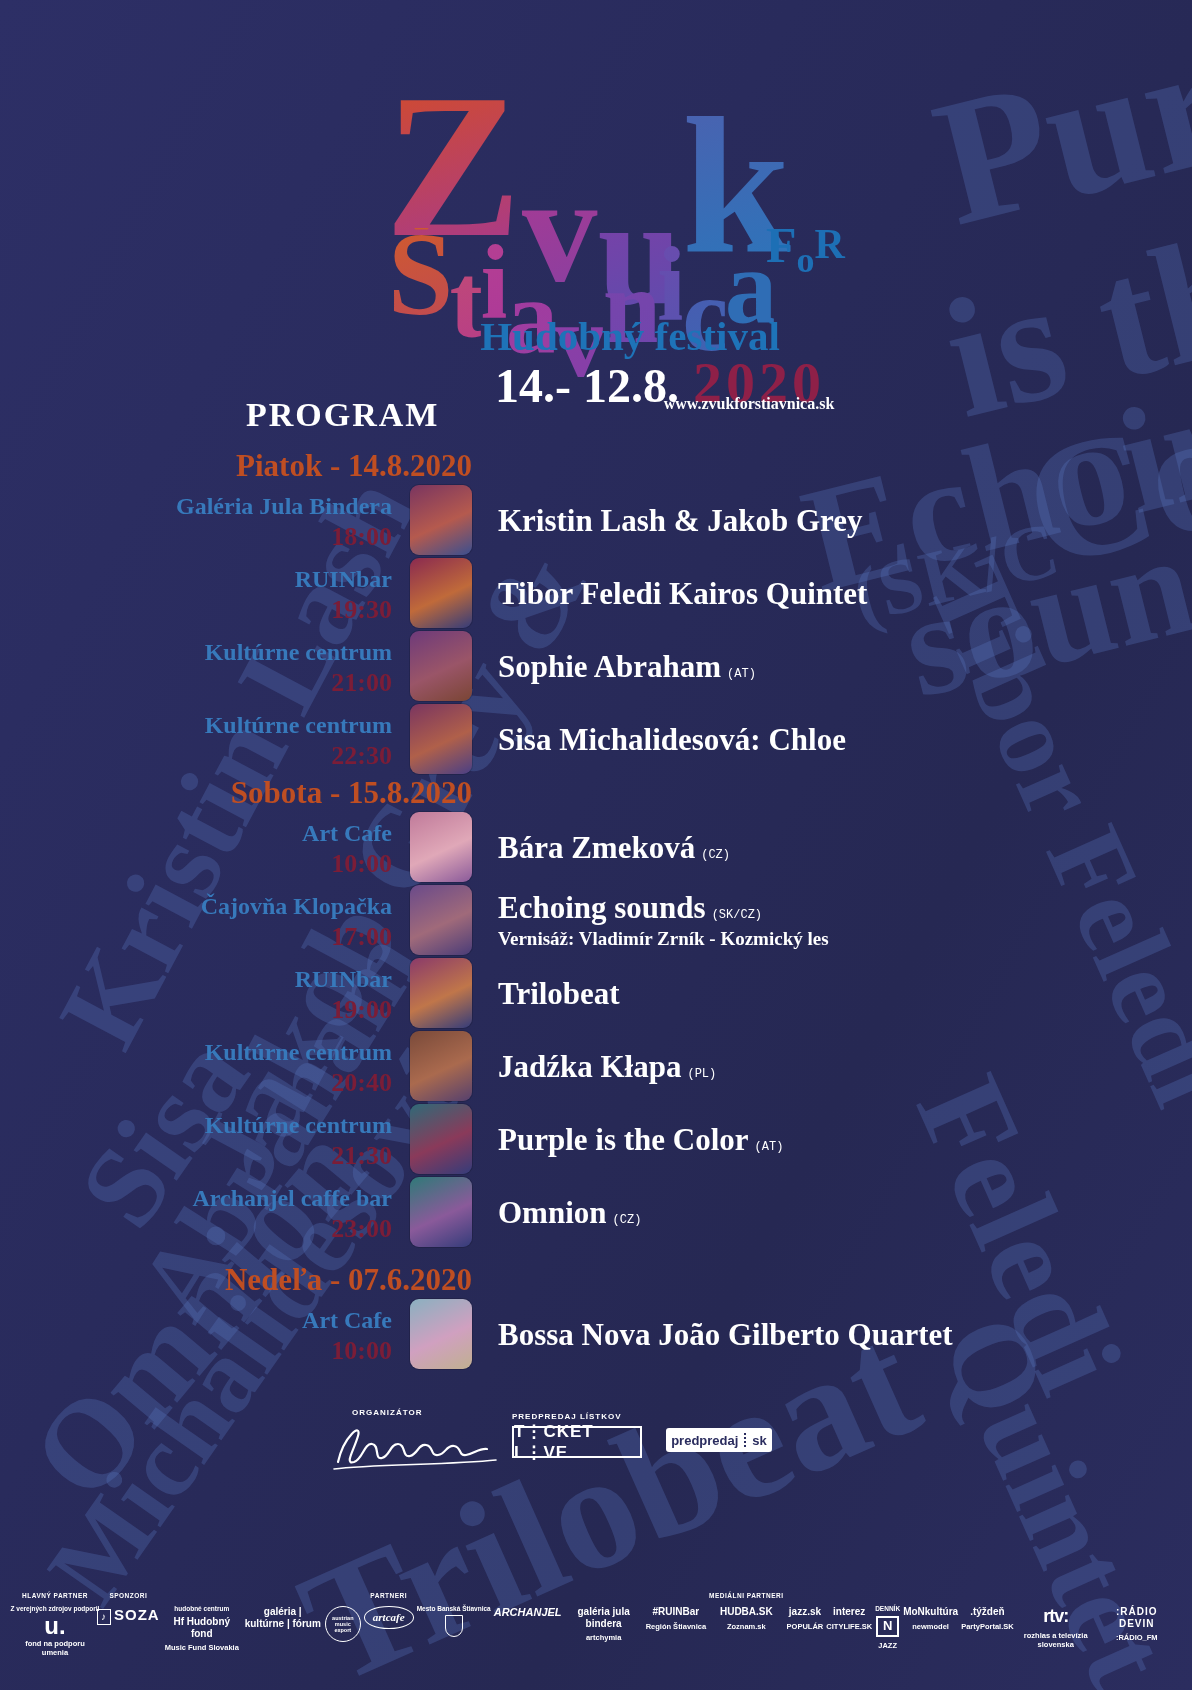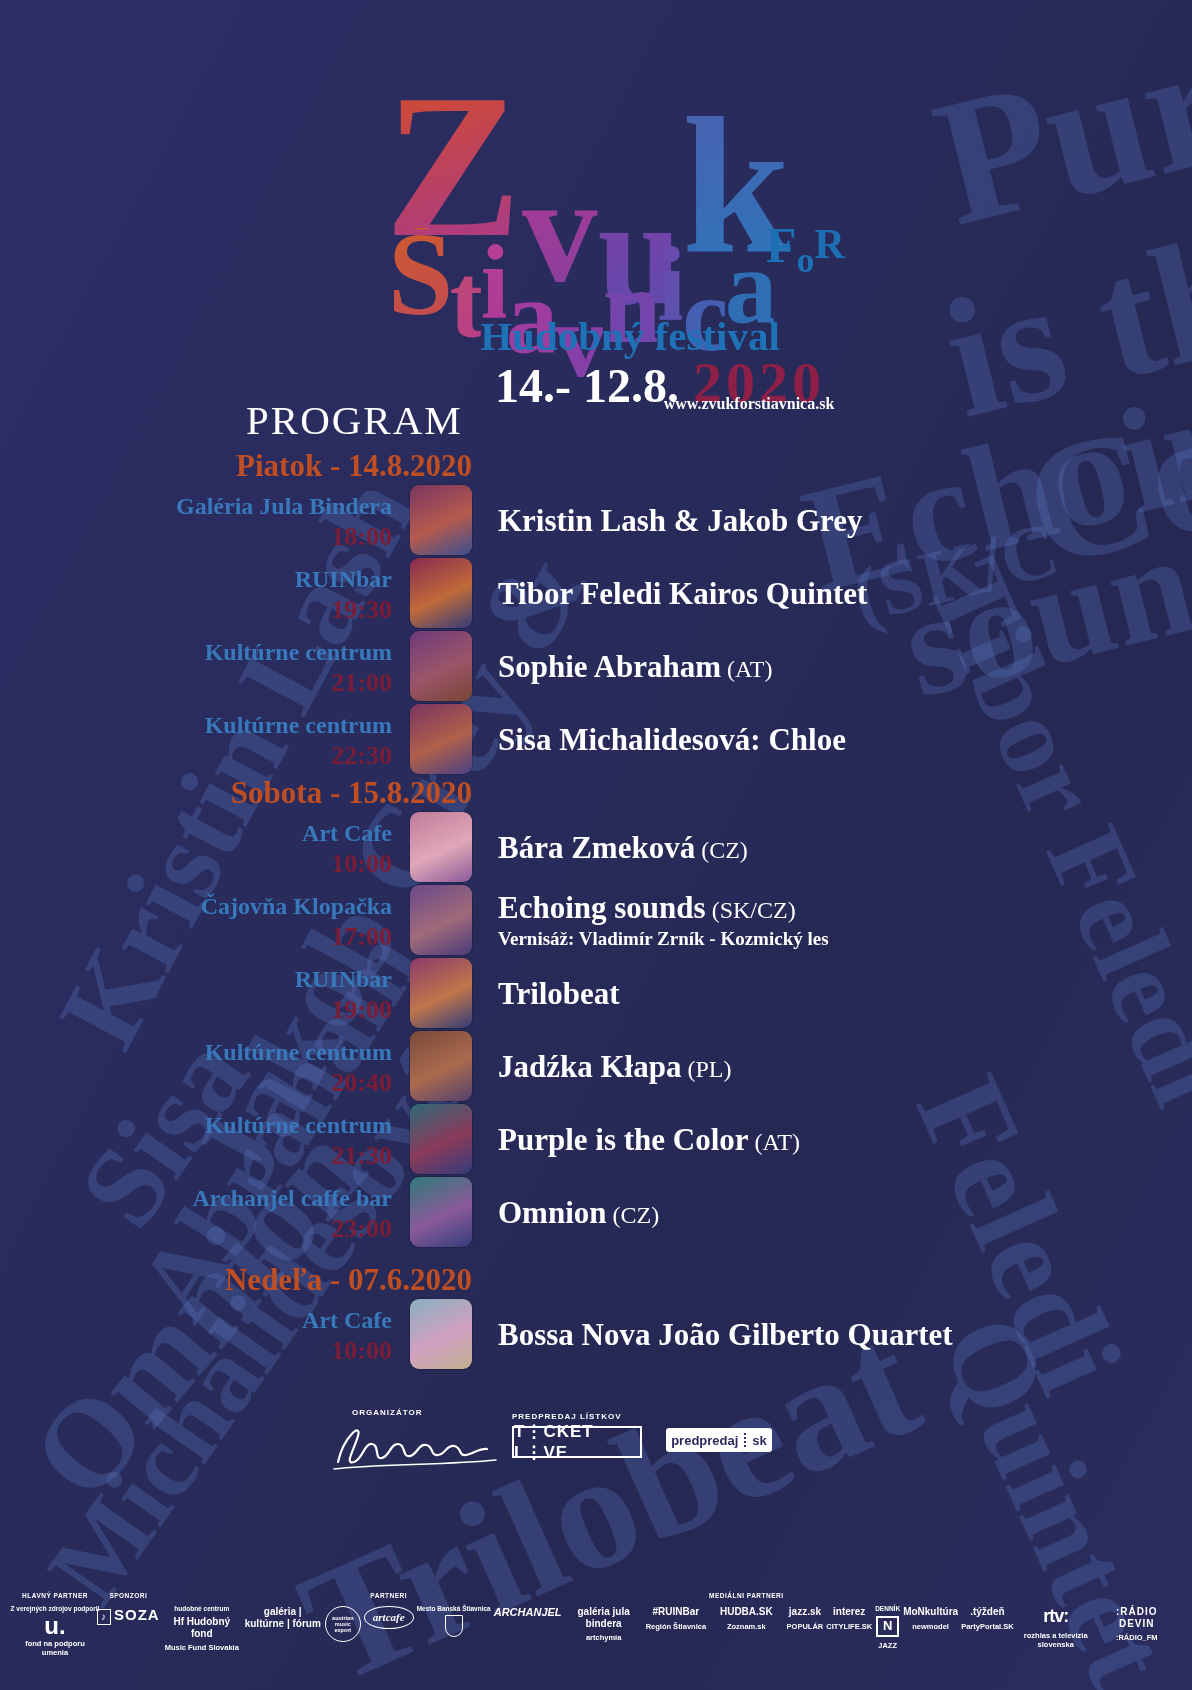--- a/index.html
+++ b/index.html
@@ -16,33 +16,33 @@
   .logo-line1 .ltr,.logo-line2 .ltr{display:inline-block;-webkit-background-clip:text;background-clip:text;color:transparent;line-height:.8;}
   .logo-line2{position:absolute;top:222px;left:50%;transform:translateX(-54%);white-space:nowrap;line-height:1;font-weight:bold;letter-spacing:-4px;}
   .logo-for{position:absolute;left:766px;top:220px;font-weight:bold;color:#1d6fb5;line-height:1;}
   .logo-for .ltr{display:inline-block;color:#1d6fb5;}
   .festival-subtitle{position:absolute;top:312px;left:68px;right:0;text-align:center;font-size:41px;font-weight:bold;color:#1e73b8;font-family:Liberation Serif, serif;}
   .dates-line{position:absolute;top:349px;left:128px;right:0;text-align:center;white-space:nowrap;}
   .date-range{font-size:48px;font-weight:bold;color:#fff;}
   .year{font-size:58px;font-weight:bold;color:#8e2048;letter-spacing:4px;margin-left:10px;}
   .website{position:absolute;top:395px;left:306px;right:0;text-align:center;font-size:16px;font-weight:bold;color:#fff;}
   
-  .program-title{position:absolute;top:396px;left:246px;font-size:41px;font-weight:normal;letter-spacing:2px;color:#fff;}
+  .program-title{position:absolute;top:396px;left:246px;font-size:34px;font-weight:bold;letter-spacing:2px;color:#fff;}
   .day-section{position:absolute;left:0;right:0;}
   .day-title{width:472px;text-align:right;font-size:31px;font-weight:bold;color:#bf4e22;line-height:36px;height:36px;}
   .events{margin-top:0;}
   .event{position:relative;height:73px;}
   .event .meta{position:absolute;left:0;top:9px;width:392px;text-align:right;line-height:1.1;}
   .venue{font-size:24px;font-weight:bold;color:#3779bb;}
   .time{font-size:26px;font-weight:bold;color:#7b1d37;margin-top:4px;}
   .photo{position:absolute;left:410px;top:1px;width:62px;height:70px;border-radius:9px;box-shadow:0 0 0 1px rgba(0,0,0,.15);}
   .artist{position:absolute;left:498px;right:6px;top:50%;transform:translateY(-50%);white-space:nowrap;}
   .artist.has-note{top:6px;transform:none;}
   .artist-name{font-size:31px;font-weight:bold;color:#fff;}
-  .artist-tag{font-size:24px;color:#fff;margin-left:6px;}
+  .artist-tag{font-size:12px;color:#fff;margin-left:6px;font-family:Liberation Mono, monospace;}
   .event-note{font-size:19px;font-weight:bold;color:#fff;margin-top:2px;}
   
   .sans{font-family:"Liberation Sans",sans-serif;}
   .organizer-label{position:absolute;top:1408px;left:352px;font-size:8px;font-weight:bold;letter-spacing:1px;}
   .signature{position:absolute;top:1418px;left:330px;}
   .presale-label{position:absolute;top:1412px;left:512px;font-size:8px;font-weight:bold;letter-spacing:1px;}
   .ticketlive{position:absolute;top:1426px;left:512px;width:126px;height:28px;border:2px solid #fff;
     display:flex;align-items:center;justify-content:center;font-size:17px;font-weight:bold;letter-spacing:1px;color:#fff;}
   .predpredaj{position:absolute;top:1428px;left:666px;width:106px;height:24px;background:#fff;border-radius:3px;
     display:flex;align-items:center;justify-content:center;color:#2a2c5e;font-size:13px;font-weight:bold;}

